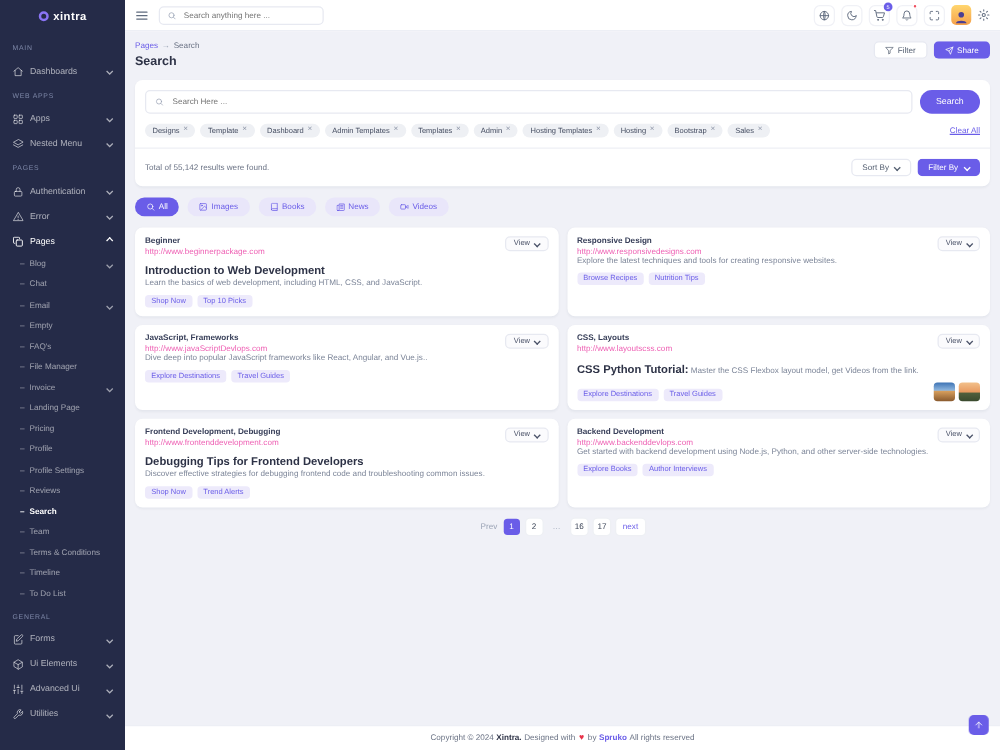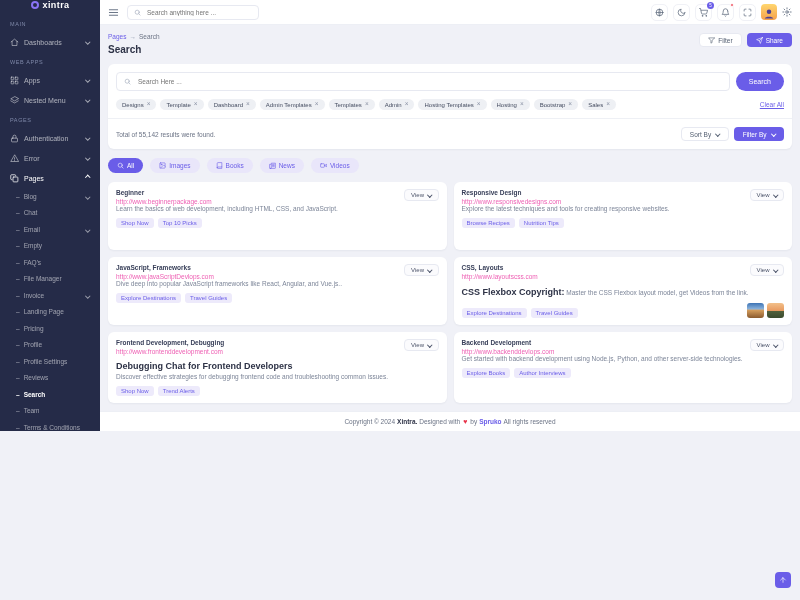--- a/index.html
+++ b/index.html
@@ -1,20 +1,20 @@
 <!DOCTYPE html>
 <html><head>
 <meta charset="utf-8">
 <style>
   * { box-sizing: border-box; }
   html,body { width:800px; height:600px; margin:0; overflow:hidden; }
   body { font-family:"Liberation Sans","DejaVu Sans",sans-serif; background:#f0f1f7; color:#2d3246; }
   svg.ic { fill:none; stroke:currentColor; stroke-width:2; stroke-linecap:round; stroke-linejoin:round; }
   svg.fic { fill:currentColor; stroke:none; }
-  .app { display:flex; width:800px; height:431px; }
+  .app { display:flex; width:800px; height:600px; }
 
   
   .sidebar { width:100px; flex-shrink:0; background:#252b48; display:flex; flex-direction:column; overflow:hidden; }
   .logo { height:25px; display:flex; align-items:center; justify-content:center; gap:4px; cursor:pointer; }
   .logo-icon { width:4px; height:4px; border:2.5px solid #8a74f5; border-radius:50%; box-sizing:content-box; }
   .logo-text { color:#fff; font-weight:bold; font-size:9px; letter-spacing:.4px; }
   .nav { padding:4px 0 0 10px; }
   .sec { font-size:5.5px; color:#7e88a8; letter-spacing:.6px; margin:7px 0 3px; height:8px; }
   .item { display:flex; align-items:center; gap:5px; height:20px; color:rgba(255,255,255,.62); font-size:7px; cursor:pointer; }
   .item svg { width:9px; height:9px; flex-shrink:0; }
@@ -560,20 +560,21 @@
           <div class="chead">
             <div>
               <div class="cat">Beginner</div>
               <a class="url">http://www.beginnerpackage.com</a>
             </div>
             <button class="viewbtn">
                 <span>View</span>
                 <span class="chev"></span>
               </button>
           </div>
+          <h3 class="ctitle">Introduction to Web Development</h3>
           <p class="cdesc">Learn the basics of web development, including HTML, CSS, and JavaScript.</p>
           <div class="cbadges">
             <span class="bdg">Shop Now</span>
             <span class="bdg">Top 10 Picks</span>
           </div>
         </article>
 
         <article class="card">
           <div class="chead">
             <div>
@@ -615,21 +616,21 @@
             <div>
               <div class="cat">CSS, Layouts</div>
               <a class="url">http://www.layoutscss.com</a>
             </div>
             <button class="viewbtn">
                 <span>View</span>
                 <span class="chev"></span>
               </button>
           </div>
           <p class="cinline">
-            <strong>CSS Flexbox Copyright:</strong>
+            <strong>CSS Python Tutorial:</strong>
             <span>Master the CSS Flexbox layout model, get Videos from the link.</span>
           </p>
           <div class="cbot">
             <div class="cbadges" style="margin-top:0">
               <span class="bdg">Explore Destinations</span>
               <span class="bdg">Travel Guides</span>
             </div>
             <div class="thumbs">
               <span class="thumb t1"></span>
               <span class="thumb t2"></span>
@@ -641,21 +642,21 @@
           <div class="chead">
             <div>
               <div class="cat">Frontend Development, Debugging</div>
               <a class="url">http://www.frontenddevelopment.com</a>
             </div>
             <button class="viewbtn">
                 <span>View</span>
                 <span class="chev"></span>
               </button>
           </div>
-          <h3 class="ctitle">Debugging Chat for Frontend Developers</h3>
+          <h3 class="ctitle">Debugging Tips for Frontend Developers</h3>
           <p class="cdesc">Discover effective strategies for debugging frontend code and troubleshooting common issues.</p>
           <div class="cbadges">
             <span class="bdg">Shop Now</span>
             <span class="bdg">Trend Alerts</span>
           </div>
         </article>
 
         <article class="card">
           <div class="chead">
             <div>

